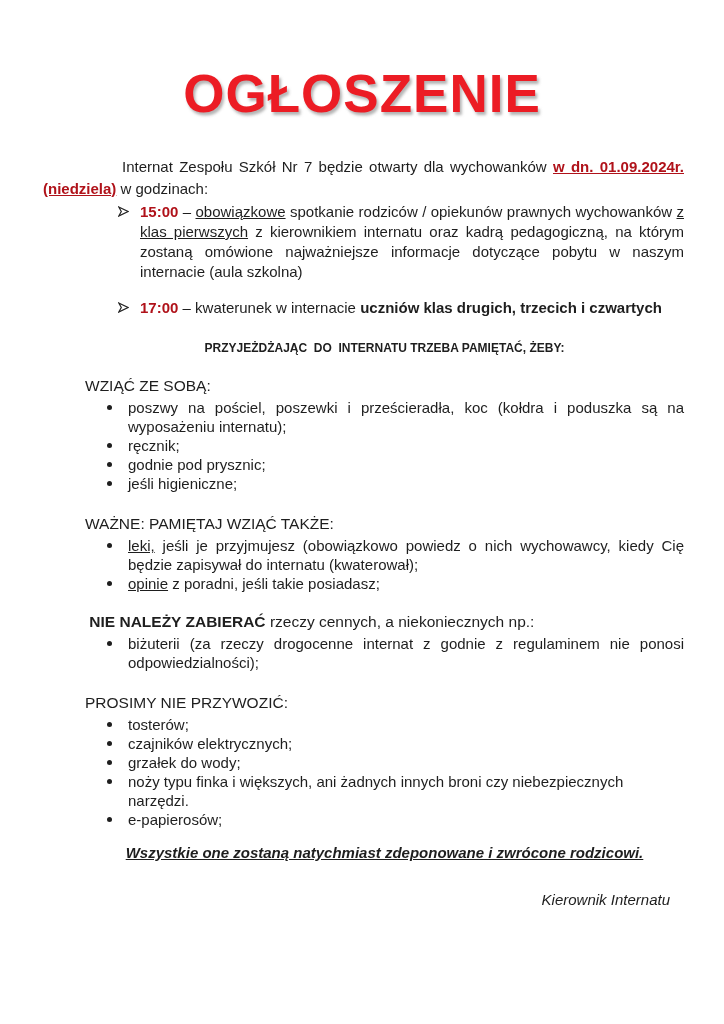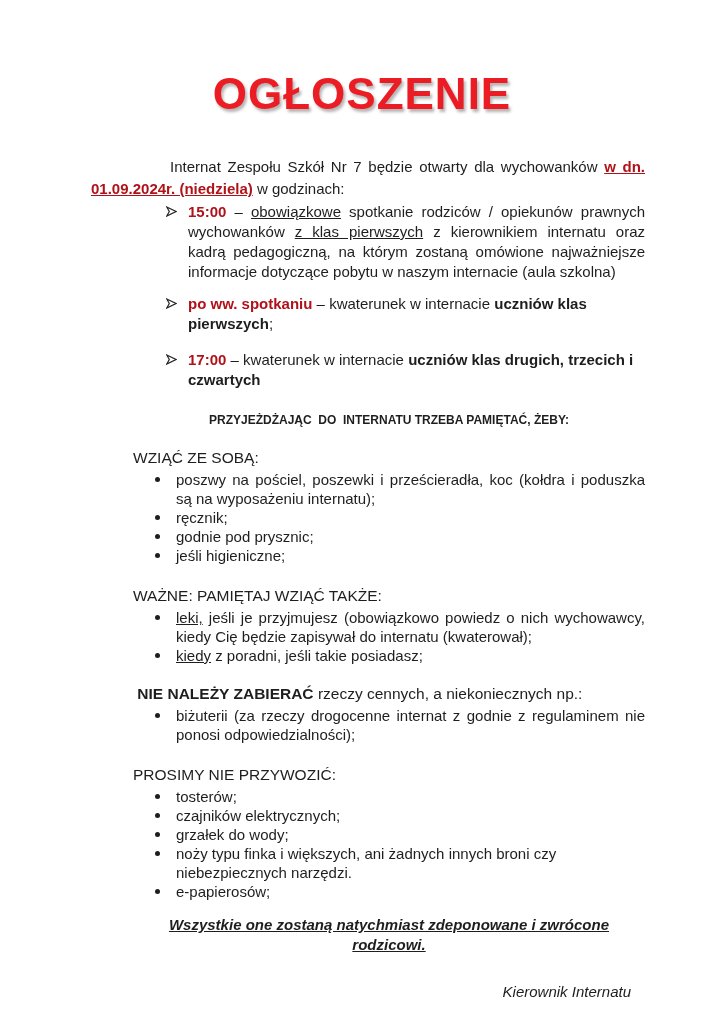--- a/index.html
+++ b/index.html
@@ -16,32 +16,31 @@
   }
   .page{
     position:relative;
     width:724px;height:1024px;
     background:#fff;
     overflow:hidden;
   }
   .doc-title{
     margin-top:70px;
     text-align:center;
-    font-size:44px;
+    font-size:53px;
     line-height:48px;
     font-weight:bold;
     letter-spacing:1px;
     color:var(--title-red);
     text-shadow:2px 3px 3px rgba(140,140,140,0.65);
   }
   .content{
     padding-left:85px;
-    padding-right:79px;
+    padding-right:40px;
     font-size:15px;
-    margin-left:48px;
   }
   .intro{
     margin-top:38px;
     margin-left:-42px;
     text-indent:79px;
     text-align:justify;
     line-height:22px;
   }
   .date-highlight{
     color:var(--accent-red);
@@ -124,26 +123,20 @@
 
     <p class="intro"><span>Internat Zespołu Szkół Nr 7 będzie otwarty dla wychowanków </span><span class="date-highlight">w dn. 01.09.2024r. (niedziela)</span><span> w godzinach:</span></p>
 
     <ul class="schedule">
       <li class="schedule-item si-1">
         <svg class="arrow-marker" viewBox="0 0 12 12">
             <polygon points="0.8,1 11,6 0.8,11 3.6,6" fill="#ffffff" stroke="#222222" stroke-width="1.3"></polygon>
           </svg>
         <span class="time-lead">15:00</span><span> – </span><span class="u">obowiązkowe</span><span> spotkanie rodziców / opiekunów prawnych wychowanków </span><span class="u">z klas pierwszych</span><span> z kierownikiem internatu oraz kadrą pedagogiczną, na którym zostaną omówione najważniejsze informacje dotyczące pobytu w naszym internacie (aula szkolna)</span>
       </li>
-      <li class="schedule-item si-2">
-        <svg class="arrow-marker" viewBox="0 0 12 12">
-            <polygon points="0.8,1 11,6 0.8,11 3.6,6" fill="#ffffff" stroke="#222222" stroke-width="1.3"></polygon>
-          </svg>
-        <span class="time-lead">po ww. spotkaniu</span><span> – kwaterunek w internacie </span><span class="b">uczniów klas pierwszych</span><span>;</span>
-      </li>
       <li class="schedule-item si-3">
         <svg class="arrow-marker" viewBox="0 0 12 12">
             <polygon points="0.8,1 11,6 0.8,11 3.6,6" fill="#ffffff" stroke="#222222" stroke-width="1.3"></polygon>
           </svg>
         <span class="time-lead">17:00</span><span> – kwaterunek w internacie </span><span class="b">uczniów klas drugich, trzecich i czwartych</span><span></span>
       </li>
     </ul>
 
     <p class="reminder-heading">PRZYJEŻDŻAJĄC  DO  INTERNATU TRZEBA PAMIĘTAĆ, ŻEBY:</p>
 
@@ -151,21 +144,21 @@
     <ul class="dot-list">
       <li class="justified"><span class="dot-marker"></span><span>poszwy na pościel, poszewki i prześcieradła, koc (kołdra  i poduszka są na wyposażeniu internatu);</span></li>
       <li><span class="dot-marker"></span><span>ręcznik;</span></li>
       <li><span class="dot-marker"></span><span>godnie pod prysznic;</span></li>
       <li><span class="dot-marker"></span><span>jeśli higieniczne;</span></li>
     </ul>
 
     <p class="section-heading sh-important">WAŻNE: PAMIĘTAJ WZIĄĆ TAKŻE:</p>
     <ul class="dot-list">
       <li class="justified"><span class="dot-marker"></span><span class="u">leki,</span><span> jeśli je przyjmujesz (obowiązkowo powiedz o nich wychowawcy, kiedy Cię będzie zapisywał do internatu (kwaterował);</span></li>
-      <li><span class="dot-marker"></span><span class="u">kiedy</span><span> z poradni, jeśli takie posiadasz;</span></li>
+      <li><span class="dot-marker"></span><span class="u">opinie</span><span> z poradni, jeśli takie posiadasz;</span></li>
     </ul>
 
     <p class="section-heading sh-novaluables"><span class="b"> NIE NALEŻY ZABIERAĆ</span><span> rzeczy cennych, a niekoniecznych np.:</span></p>
     <ul class="dot-list">
       <li class="justified"><span class="dot-marker"></span><span>biżuterii (za rzeczy drogocenne internat z godnie z regulaminem nie ponosi odpowiedzialności);</span></li>
     </ul>
 
     <p class="section-heading sh-nobring">PROSIMY NIE PRZYWOZIĆ:</p>
     <ul class="dot-list">
       <li><span class="dot-marker"></span><span>tosterów;</span></li>

